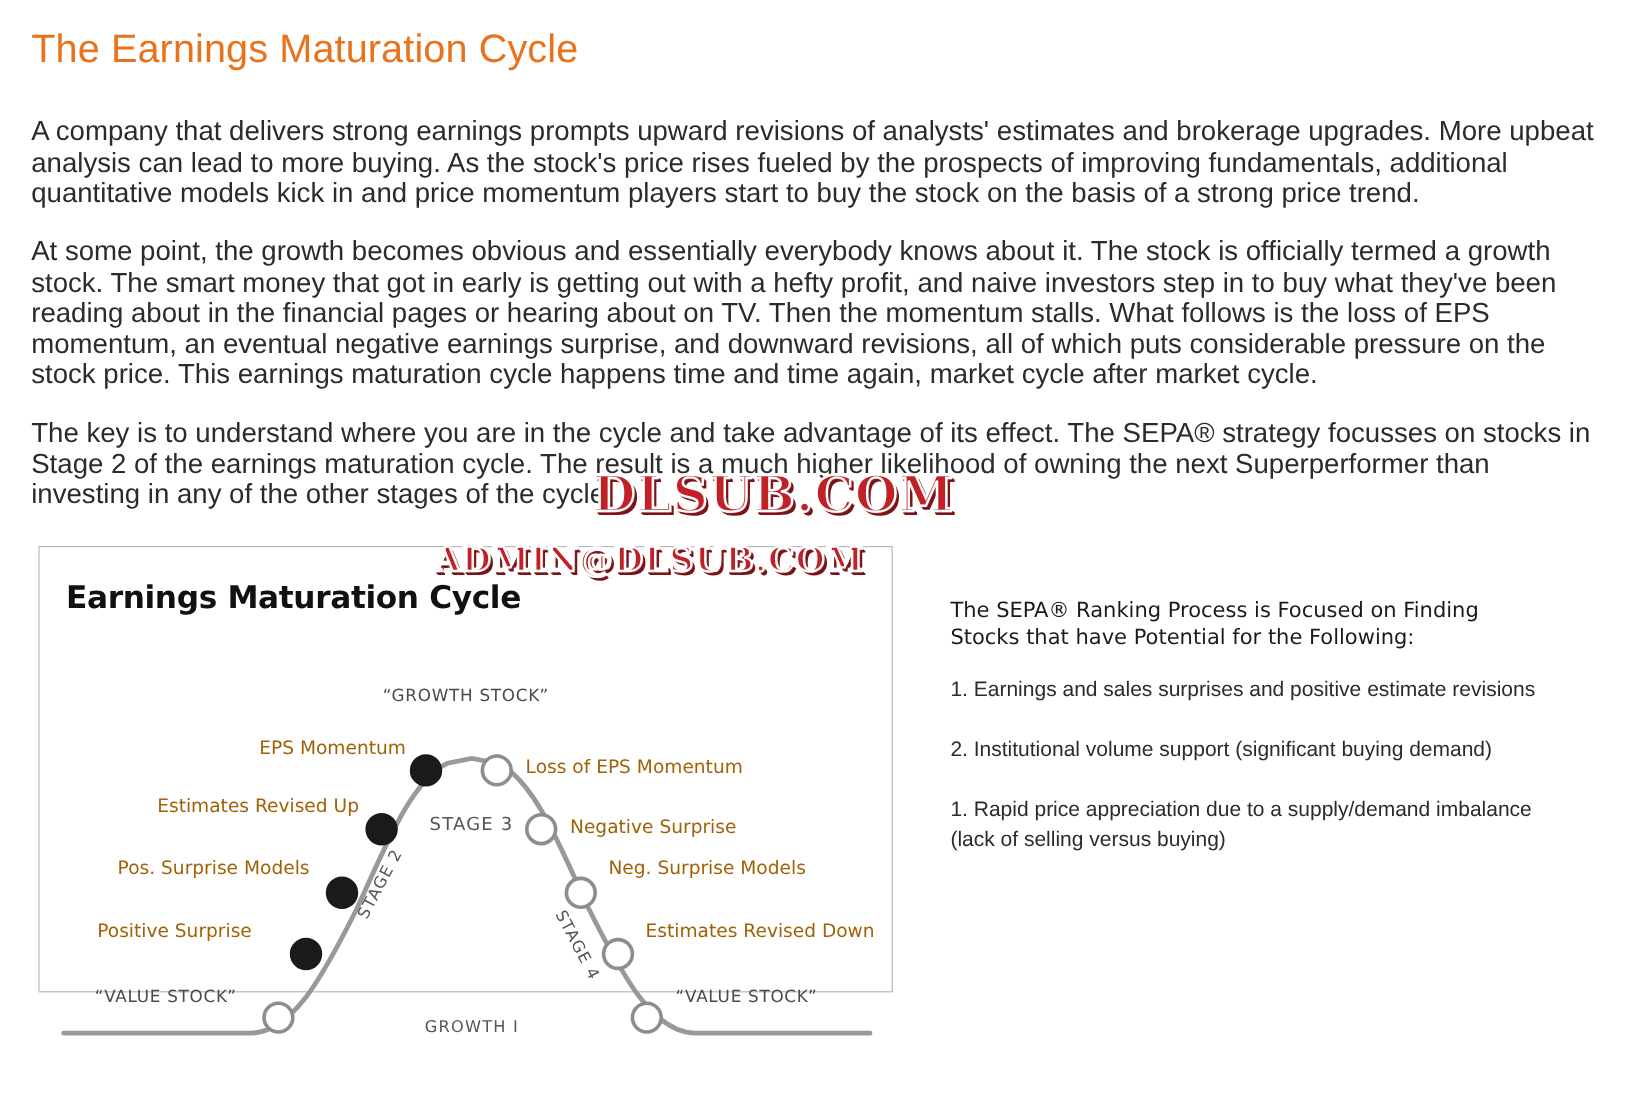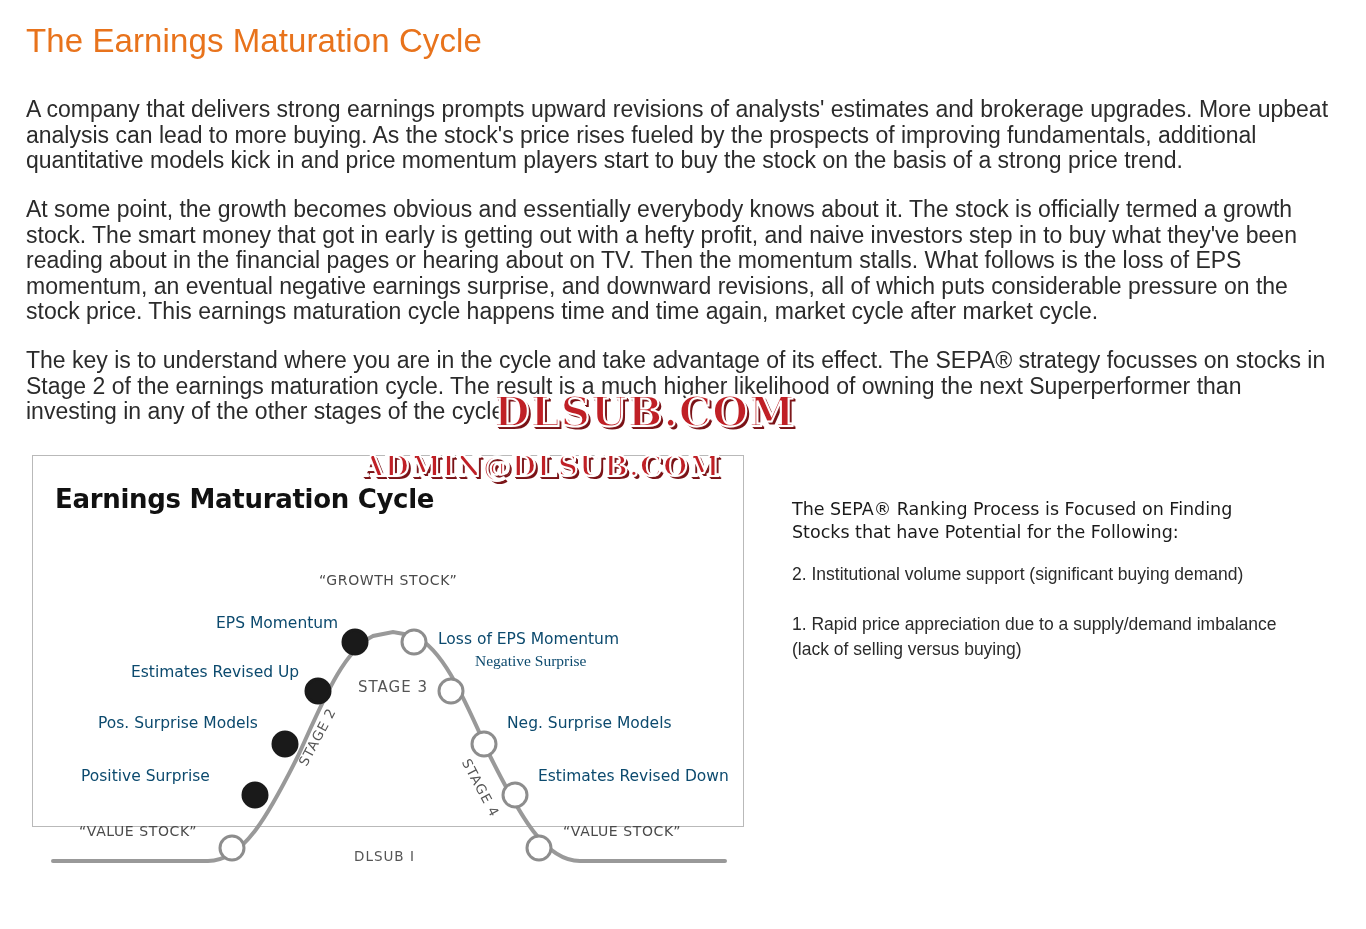--- a/index.html
+++ b/index.html
@@ -64,21 +64,21 @@
     letter-spacing: -0.3px;
   }
   .fig-svg {
     position: absolute;
     left: 0;
     top: 0;
   }
   .fig-label {
     position: absolute;
     font-family: "DejaVu Sans", sans-serif;
-    color: #0c4a6e;
+    color: #a16207;
     font-size: 15.5px;
     white-space: nowrap;
   }
   .fig-label.sm {
     font-size: 14px;
     color: #4a4a4a;
     letter-spacing: 0.6px;
   }
   .stage-rot {
     position: absolute;
@@ -175,33 +175,34 @@
 
     <div class="fig-label sm" style="left:286px; top:116px;">“GROWTH STOCK”</div>
 
     <div class="fig-label" style="left:183px; top:158px;">EPS Momentum</div>
     <div class="fig-label" style="left:98px; top:207px;">Estimates Revised Up</div>
     <div class="fig-label" style="left:65px; top:258px;">Pos. Surprise Models</div>
     <div class="fig-label" style="left:48px; top:311px;">Positive Surprise</div>
     <div class="fig-label sm" style="left:46px; top:367px;">“VALUE STOCK”</div>
 
     <div class="fig-label" style="left:405px; top:174px;">Loss of EPS Momentum</div>
-    <div class="fig-label" style="left:442px; top:196px;font-family:Liberation Serif, serif;">Negative Surprise</div>
+    <div class="fig-label" style="left:442px; top:224px;">Negative Surprise</div>
     <div class="fig-label" style="left:474px; top:258px;">Neg. Surprise Models</div>
     <div class="fig-label" style="left:505px; top:311px;">Estimates Revised Down</div>
     <div class="fig-label sm" style="left:530px; top:367px;">“VALUE STOCK”</div>
 
-    <div class="stage-rot" style="left:321px; top:392px;">DLSUB I</div>
+    <div class="stage-rot" style="left:321px; top:392px;">GROWTH I</div>
     <div class="stage-rot" style="left:262px; top:305px; transform: rotate(-62deg); transform-origin: left top;">STAGE 2</div>
     <div class="stage-rot" style="left:325px; top:222px; font-size:15px;text-align:center;">STAGE 3</div>
     <div class="stage-rot" style="left:440px; top:300px; transform: rotate(62deg); transform-origin: left top;">STAGE 4</div>
   </div>
 
   <div class="sidebar">
     <h3>The SEPA® Ranking Process is Focused on Finding Stocks that have Potential for the Following:</h3>
+    <p>1. Earnings and sales surprises and positive estimate revisions</p>
     <p>2. Institutional volume support (significant buying demand)</p>
     <p>1. Rapid price appreciation due to a supply/demand imbalance (lack of selling versus buying)</p>
   </div>
 
   <div class="watermark">
     <div class="wm-text" id="wm1">DLSUB.COM</div>
     <div class="wm-text" id="wm2">ADMIN@DLSUB.COM</div>
   </div>
 
 </div>

